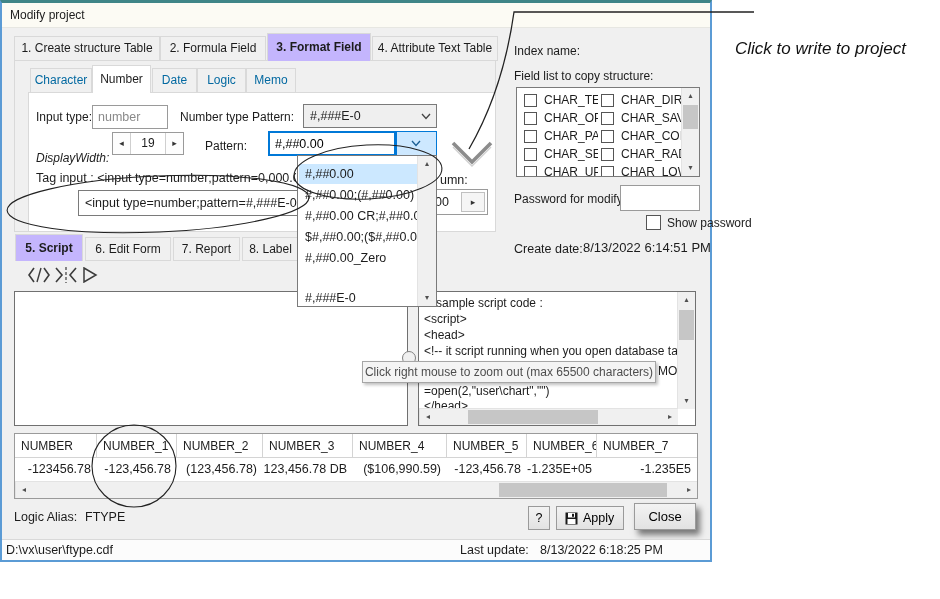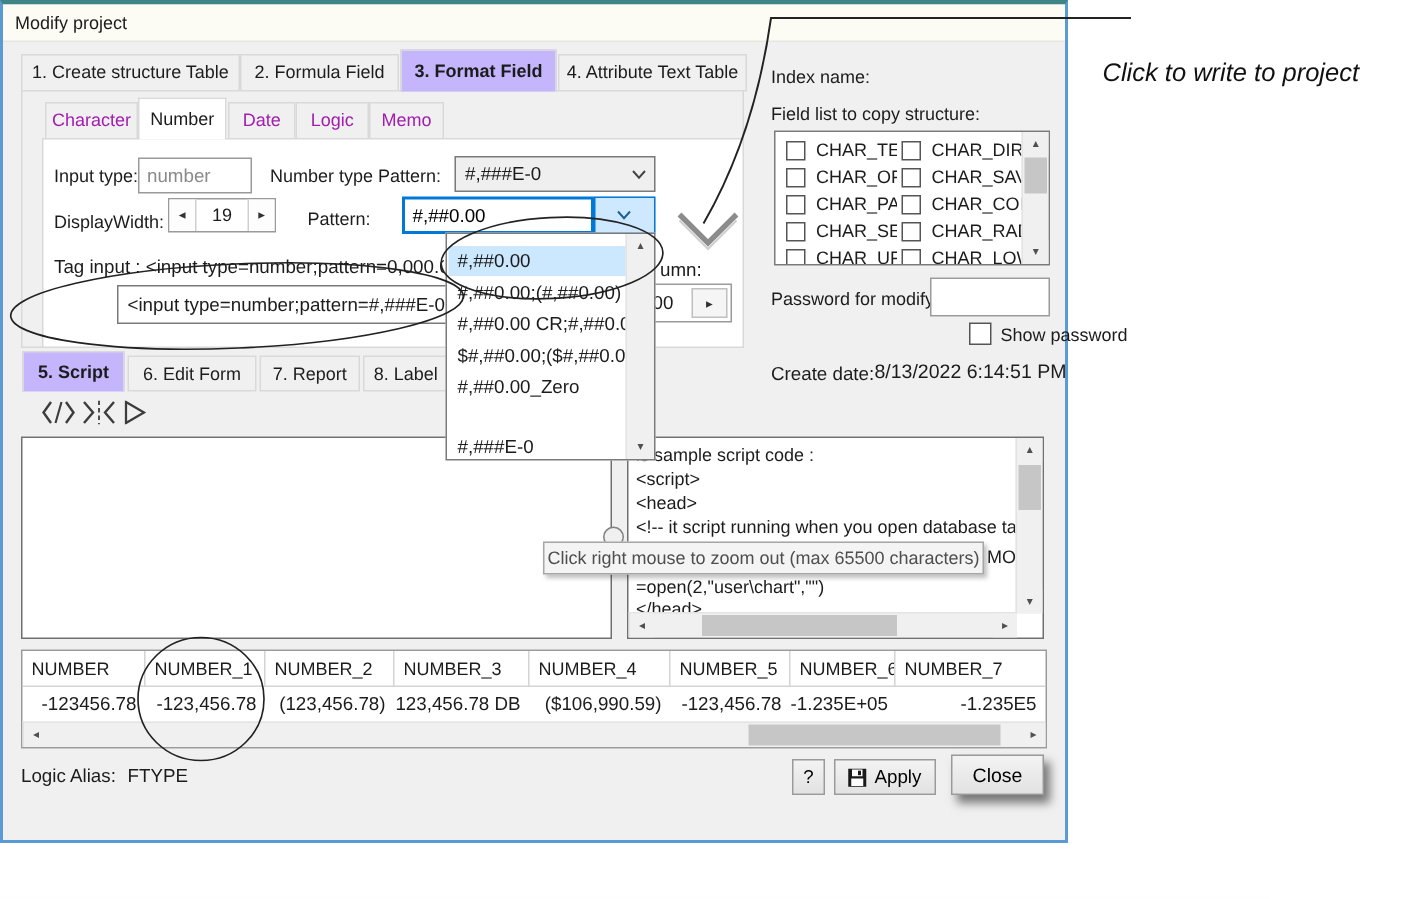--- a/index.html
+++ b/index.html
@@ -8,21 +8,21 @@
   .abs{position:absolute;}
   .nw{white-space:nowrap;overflow:hidden;}
   
   .dialog{left:0;top:0;width:712px;height:562px;background:#f0f0f0;
           border-top:3px solid #3f8587;border-left:2px solid #5b9bd5;border-right:2px solid #5b9bd5;border-bottom:2px solid #5b9bd5;box-sizing:border-box;}
   .titlebar{left:2px;top:3px;width:708px;height:24px;background:#fcfbf4;border-bottom:1px solid #e7e7e2;}
   .titlebar span{position:absolute;left:8px;top:5px;font-size:12px;}
   
   .tab{background:#f0f0f0;border:1px solid #d9d9d9;box-sizing:border-box;text-align:center;line-height:23px;font-size:12px;}
   .tab.active{background:#c4b5fd;border-bottom:none;z-index:3;line-height:26px;font-weight:bold;}
-  .subtab{background:#f0f0f0;border:1px solid #d9d9d9;box-sizing:border-box;text-align:center;line-height:23px;color:#a21caf;}
+  .subtab{background:#f0f0f0;border:1px solid #d9d9d9;box-sizing:border-box;text-align:center;line-height:23px;color:#0369a1;}
   .subtab.active{background:#fff;border-bottom:none;z-index:3;color:#1c1c1c;line-height:27px;}
   .page{background:#f0f0f0;border:1px solid #d9d9d9;box-sizing:border-box;}
   .whitepage{background:#fff;border:1px solid #d9d9d9;box-sizing:border-box;}
   
   .txt{background:#fff;border:1px solid #9a9a9a;box-sizing:border-box;font-family:"Liberation Sans",sans-serif;font-size:12.5px;padding:0 5px;}
   .combo{background:#efefef;border:1px solid #7a7a7a;box-sizing:border-box;}
   .combo .val{position:absolute;left:6px;top:4px;font-size:12.5px;}
   .chev{position:absolute;right:5px;top:8px;width:10px;height:7px;}
   .spinbtn{position:absolute;top:0;bottom:0;width:18px;background:#fdfdfd;border:0;box-sizing:border-box;
            text-align:center;color:#333;font-size:9px;line-height:21px;padding:0;cursor:default;}
@@ -73,21 +73,21 @@
   <input class="abs txt" style="left: 92px; top: 105px; width: 76px; height: 24px; color: rgb(138, 138, 138);" value="number">
   <span class="abs" style="left:180px;top:110px;">Number type Pattern:</span>
 
   <div class="abs combo" style="left:303px;top:104px;width:134px;height:24px;">
     <span class="val">#,###E-0</span>
     <svg class="chev" viewBox="0 0 10 7">
         <polyline points="1,1 5,5.5 9,1" fill="none" stroke="#444" stroke-width="1.3"></polyline>
       </svg>
   </div>
 
-  <span class="abs" style="left:36px;top:141px;">DisplayWidth:</span>
+  <span class="abs" style="left:36px;top:151px;font-style:italic;">DisplayWidth:</span>
   <div class="abs" style="left:112px;top:132px;width:72px;height:23px;background:#fff;border:1px solid #9a9a9a;box-sizing:border-box;">
     <button class="spinbtn" style="left:0;border-right:1px solid #cfcfcf;">◂</button>
     <span style="position:absolute;left:18px;right:18px;text-align:center;line-height:21px;font-size:12px;">19</span>
     <button class="spinbtn" style="right:0;border-left:1px solid #cfcfcf;">▸</button>
   </div>
 
   <span class="abs" style="left:205px;top:139px;">Pattern:</span>
   <input class="abs txt" style="left: 268px; top: 131px; width: 128px; height: 25px; border: 2px solid rgb(0, 120, 215);" value="#,##0.00">
   <div class="abs" style="left:396px;top:131px;width:41px;height:25px;background:#cde8ff;border:1px solid #0078d7;box-sizing:border-box;">
     <svg class="chev" style="right:15px;" viewBox="0 0 10 7">
@@ -250,20 +250,25 @@
     <svg style="position:absolute;left:8px;top:5px;" width="13" height="13">
       <rect x="0.5" y="0.5" width="12" height="12" fill="#1a1a1a"></rect>
       <rect x="3" y="1" width="7" height="4.5" fill="#fff"></rect>
       <rect x="7" y="1.8" width="2" height="3" fill="#1a1a1a"></rect>
       <rect x="2.5" y="7" width="8" height="5" fill="#fff"></rect>
     </svg>
     <span style="position:absolute;left:26px;top:4px;">Apply</span>
   </button>
   <button class="abs btn" style="left:634px;top:503px;width:62px;height:27px;font-size:13px;box-shadow:4px 5px 6px rgba(0,0,0,0.5);">Close</button>
 
+  <div class="abs" style="left:2px;top:539px;width:708px;height:21px;background:#fcfcfc;border-top:1px solid #d9d9d9;box-sizing:border-box;">
+    <span class="abs nw" style="left:4px;top:3px;font-size:12.5px;">D:\vx\user\ftype.cdf</span>
+    <span class="abs" style="left:458px;top:3px;font-size:12.5px;">Last update:</span>
+    <span class="abs" style="left:538px;top:3px;font-size:12.5px;">8/13/2022 6:18:25 PM</span>
+  </div>
 
   <svg class="abs annot" style="left:0;top:0;" width="940" height="599">
     <path d="M754,12 L514,12 Q503,90 469,149" fill="none" stroke="#222" stroke-width="1.3"></path>
     <ellipse cx="368" cy="172" rx="74" ry="27" transform="rotate(-3 368 172)" fill="none" stroke="#222" stroke-width="1.1"></ellipse>
     <ellipse cx="158" cy="204" rx="151" ry="28" transform="rotate(-2.5 158 204)" fill="none" stroke="#222" stroke-width="1.1"></ellipse>
     <ellipse cx="134" cy="466" rx="42" ry="41" fill="none" stroke="#222" stroke-width="1.1"></ellipse>
   </svg>
   <div class="abs callout-text" style="left:735px;top:38px;width:172px;">Click to write to project</div>
 
 </div>

